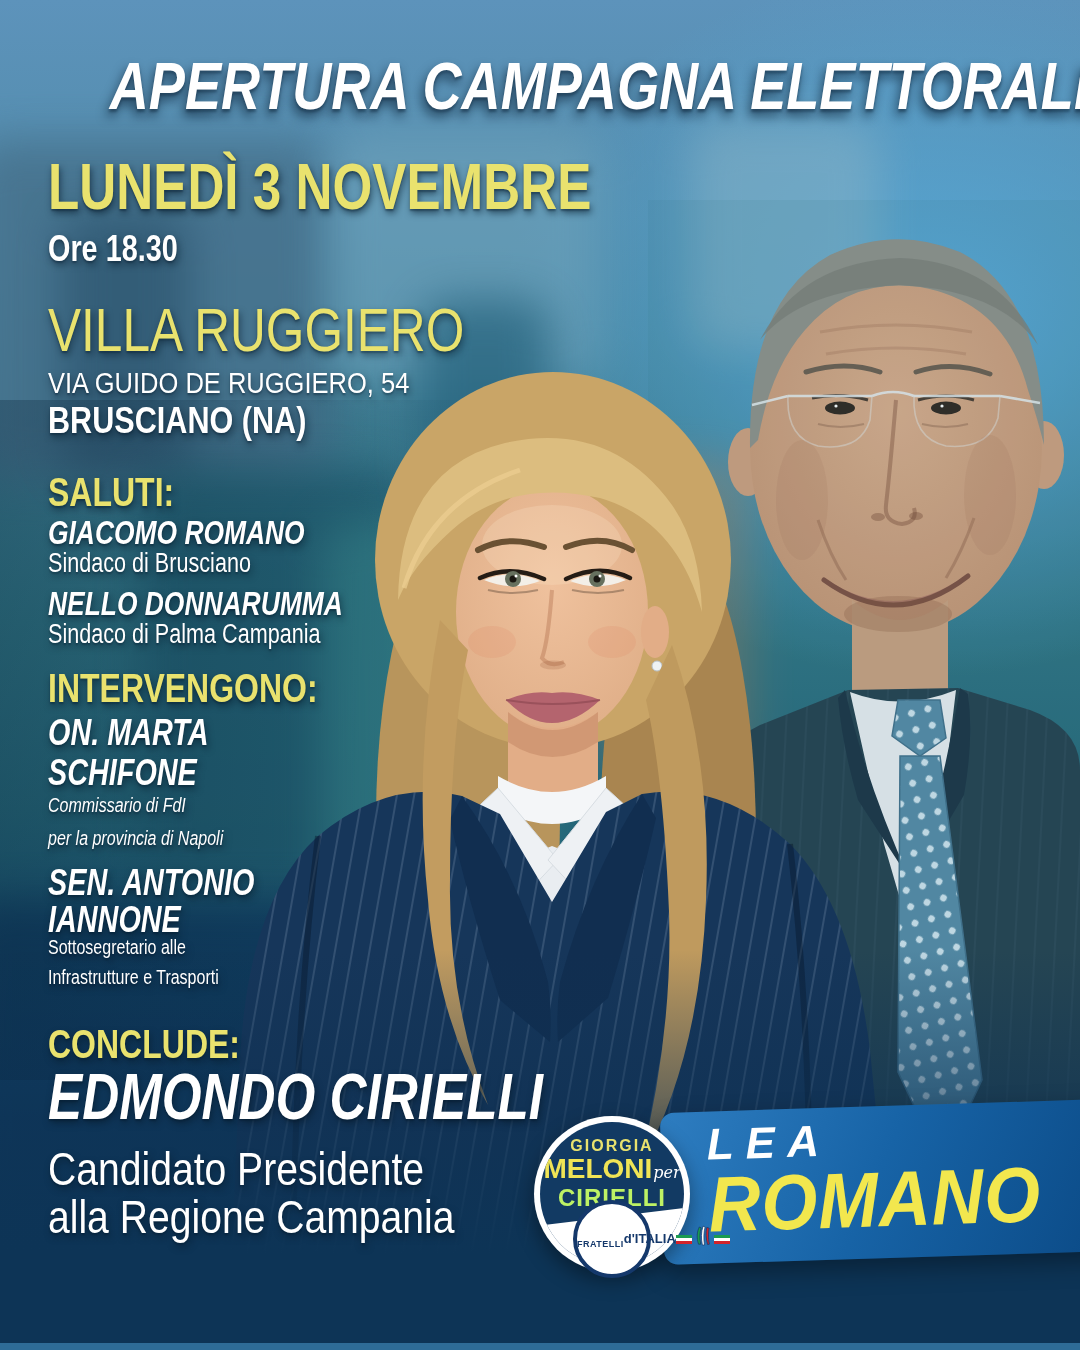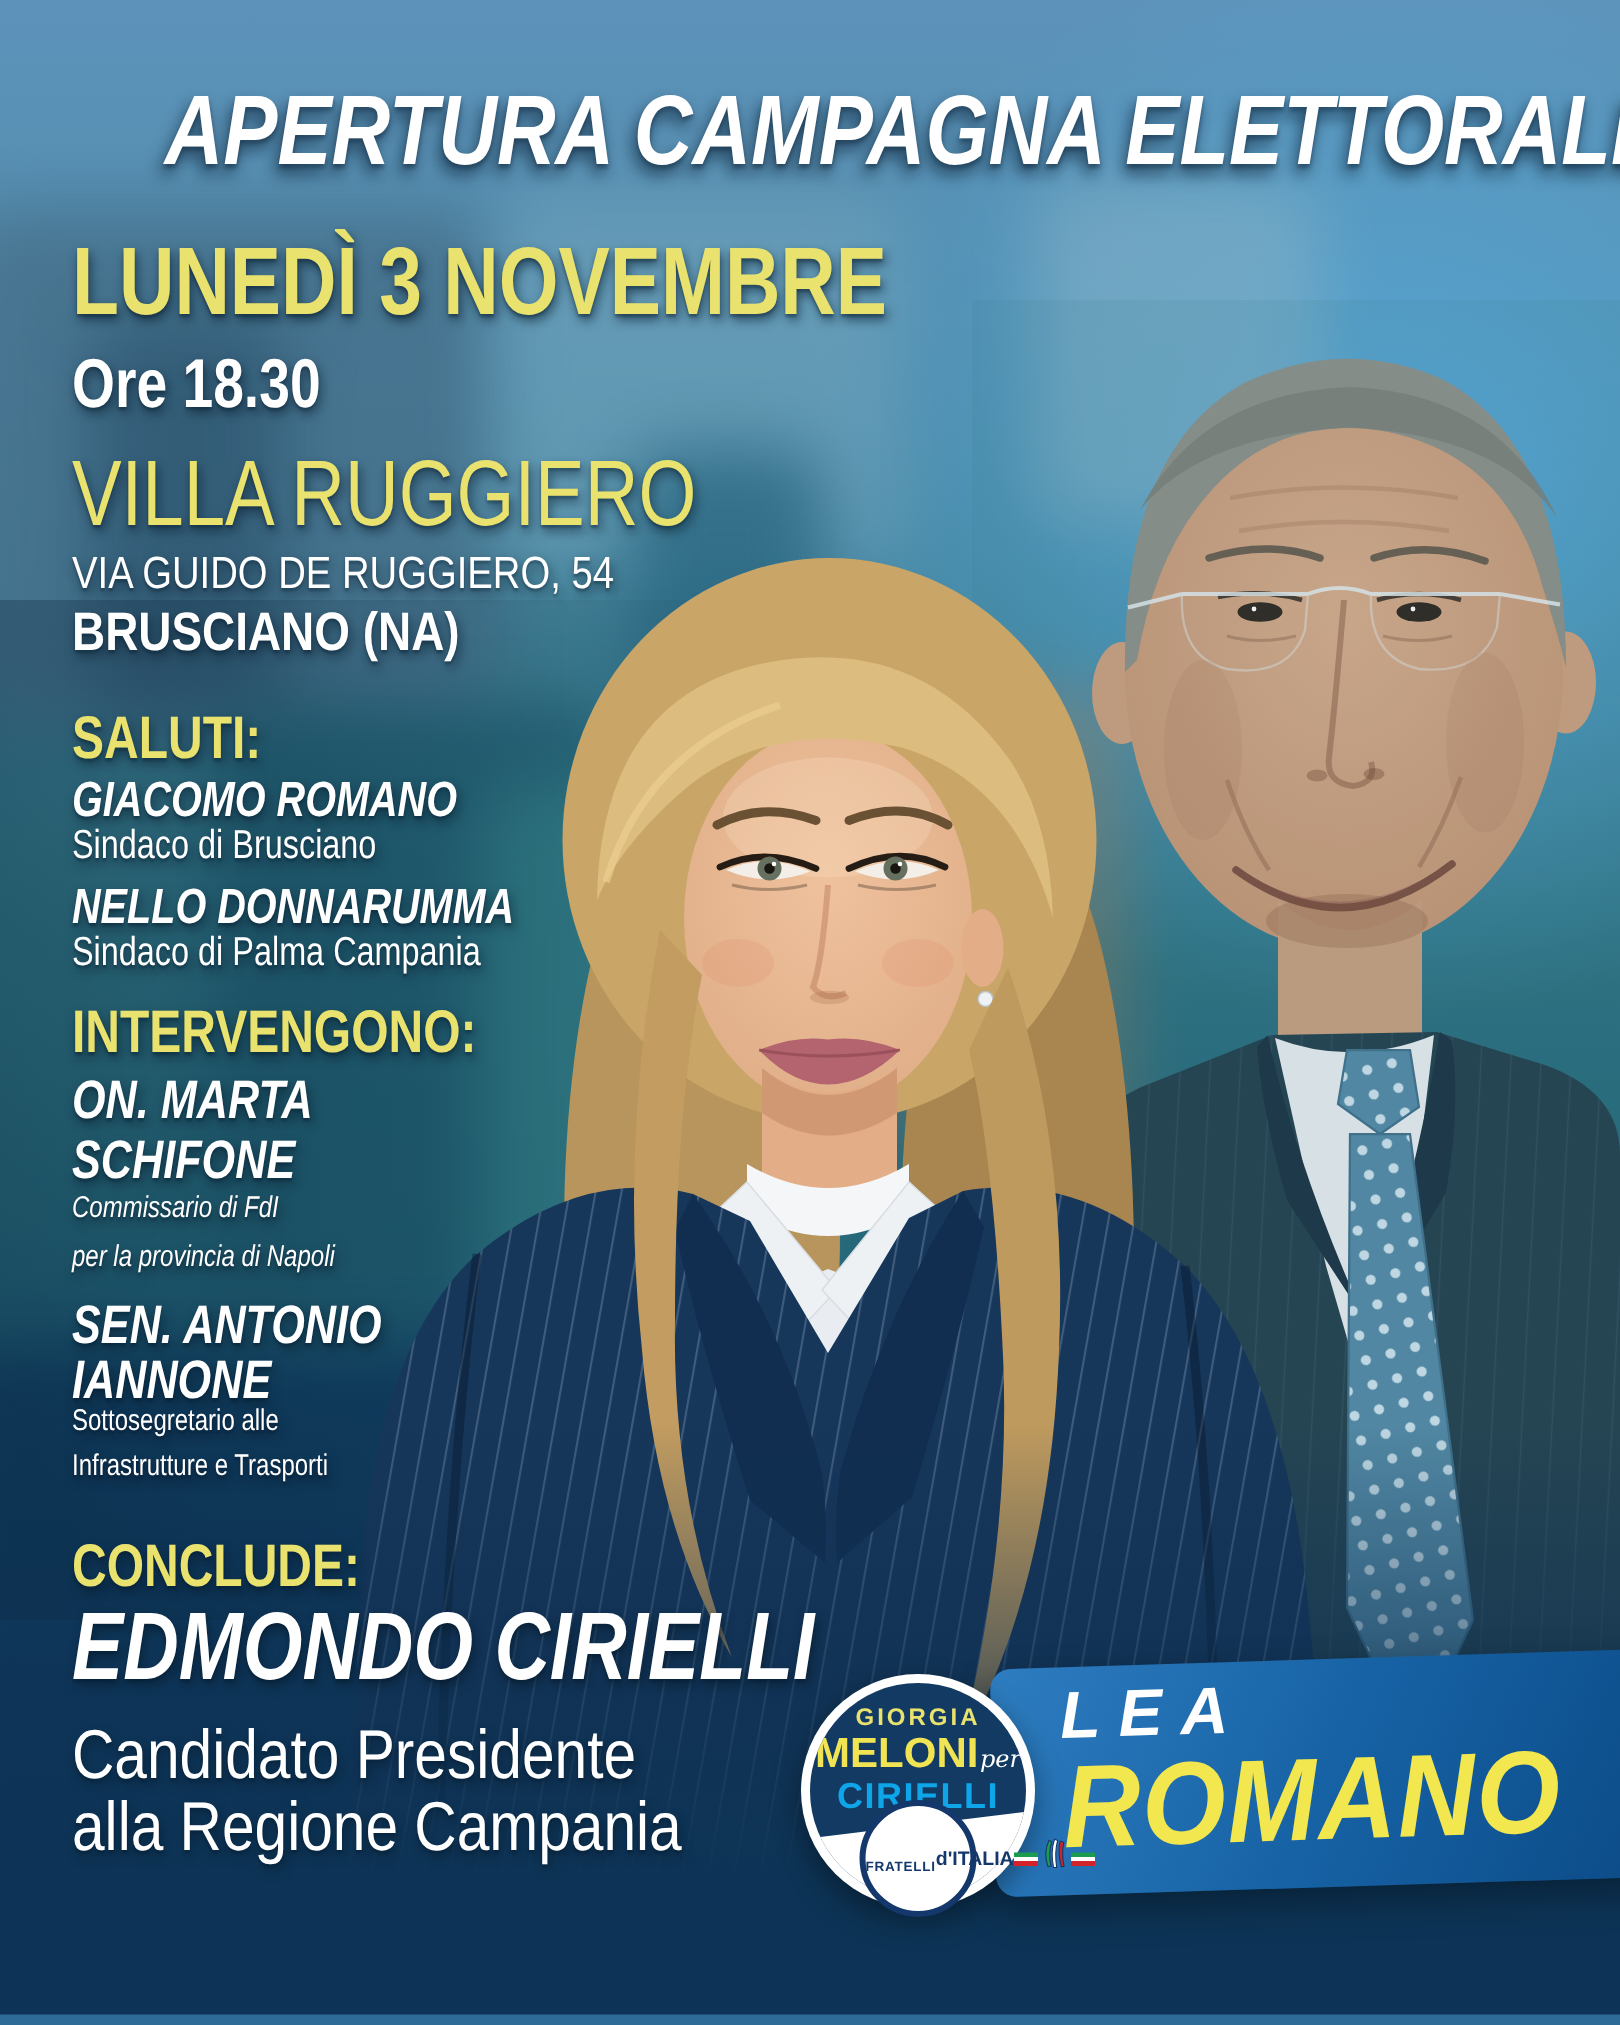--- a/index.html
+++ b/index.html
@@ -33,21 +33,21 @@
   .t{position:absolute;z-index:20;color:#fff;white-space:nowrap;}
   .cx{display:inline-block;transform:scaleX(.80);transform-origin:left top;white-space:nowrap;}
   .cx85{display:inline-block;transform:scaleX(.85);transform-origin:left top;white-space:nowrap;}
   .yellow{color:#e9e26e;}
   .sh{text-shadow:2px 4px 8px rgba(6,26,44,.6), 0 2px 2px rgba(6,26,44,.35);}
   .title{left:0;right:0;top:48px;text-align:center;font-size:66px;font-weight:700;font-style:italic;
     letter-spacing:0px;z-index:20;color:#fff;
     text-shadow:-3px 7px 12px rgba(8,28,48,.65), 0 3px 3px rgba(8,28,48,.4);}
   .title .cxc{display:inline-block;transform:scaleX(.82);transform-origin:center top;white-space:nowrap;}
   .date{left:48px;top:150px;font-size:64px;font-weight:700;}
-  .time{left:48px;top:228px;font-size:46px;font-weight:700;}
+  .time{left:48px;top:228px;font-size:36px;font-weight:700;}
   .venue{left:48px;top:294px;font-size:62px;font-weight:400;}
   .address{left:48px;top:366px;font-size:30px;font-weight:400;}
   .city{left:48px;top:400px;font-size:36px;font-weight:700;}
   .sec{font-size:40px;font-weight:700;}
   .saluti-h{left:48px;top:470px;}
   .s1n{left:48px;top:514px;}  .s1r{left:48px;top:548px;}
   .s2n{left:48px;top:585px;}  .s2r{left:48px;top:619px;}
   .interv-h{left:48px;top:666px;}
   .name-l{font-size:36px;font-weight:700;font-style:italic;}
   .role-l{font-size:20px;font-weight:400;}
@@ -75,21 +75,21 @@
   .badge{position:absolute;left:534px;top:1116px;width:156px;height:156px;border-radius:50%;
     background:#fff;z-index:40;box-shadow:0 8px 20px rgba(0,0,0,.4);}
   .badge-in{position:absolute;inset:6px;border-radius:50%;background:#123a63;overflow:hidden;
     text-align:center;}
   .badge-bottom{position:absolute;left:-25%;top:66%;width:150%;height:50%;background:#fff;
     transform:rotate(-7deg);}
   .giorgia{margin-top:15px;font-size:16px;font-weight:700;color:#e9e26e;letter-spacing:2px;position:relative;}
   .meloni-row{position:relative;line-height:1;margin-top:0px;}
   .meloni{font-size:28px;font-weight:700;color:#f0e455;letter-spacing:0px;}
   .per{font-family:"DejaVu Serif", serif;font-style:italic;font-size:16px;color:#fff;margin-left:1px;}
-  .cirielli{position:relative;font-size:24px;font-weight:700;color:#0ea5e9;letter-spacing:1px;margin-top:1px;}
+  .cirielli{position:relative;font-size:24px;font-weight:700;color:#bef264;letter-spacing:1px;margin-top:1px;}
   .fdi{position:absolute;left:50%;top:84px;transform:translateX(-50%);width:78px;height:78px;
     border-radius:50%;background:#fff;border:4px solid #14386b;box-sizing:border-box;z-index:3;
     display:flex;flex-direction:row;align-items:center;justify-content:flex-start;}
   .fratelli{margin-top:10px;font-size:9px;font-weight:700;color:#14386b;letter-spacing:.5px;line-height:1;}
   .ditalia{font-size:13px;font-weight:700;color:#14386b;line-height:1.05;}
   .tband{display:flex;align-items:center;gap:2px;margin-top:1px;position:relative;}
   .tbar{width:16px;height:9px;background:linear-gradient(180deg,#1a9b50 33%,#ffffff 33%,#ffffff 66%,#d2232a 66%);}
   .flame{margin-top:-8px;}
 </style>
 </head>

